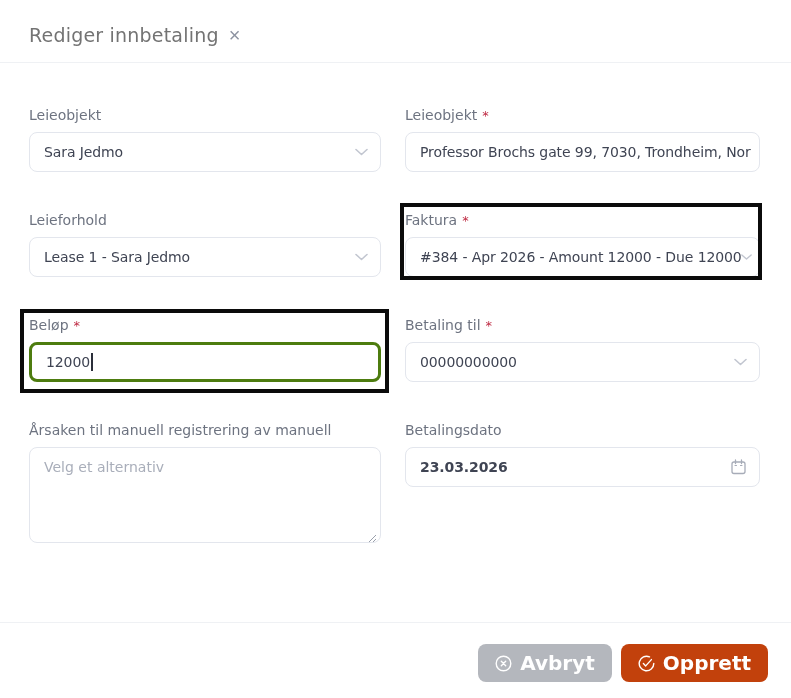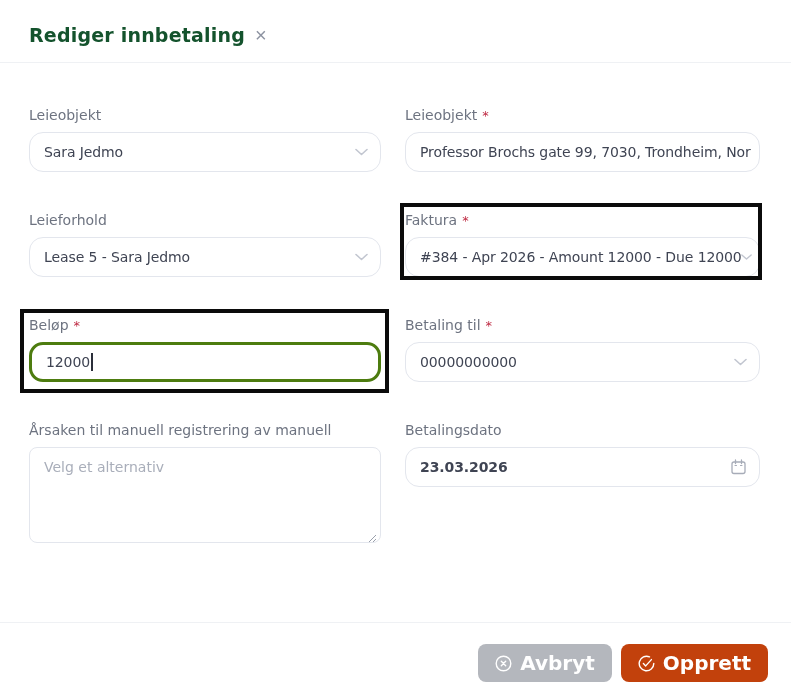--- a/index.html
+++ b/index.html
@@ -15,22 +15,22 @@
   }
 
   
   .header {
     display: flex; align-items: center;
     padding: 24px 29px 16px 29px;
     border-bottom: 1px solid #eff1f4;
   }
   .title {
     margin: 0;
-    font-size: 19px; font-weight: 700;
-    color: #14532d;
+    font-size: 19px; font-weight: 400;
+    color: #737373;
     letter-spacing: 0.2px;
   }
   .close-btn {
     background: none; border: none; cursor: pointer;
     margin-left: 10px; padding: 0;
     font-size: 20px; line-height: 1;
     color: #8d93a1;
     font-weight: 400;
   }
 
@@ -51,21 +51,21 @@
   .req {
     color: #bf2c44;
     margin-left: 5px;
     font-size: 13px;
   }
   .control {
     position: relative;
     box-sizing: border-box;
     height: 40px;
     border: 1px solid #e3e6ed;
-    border-radius: 14px;
+    border-radius: 8px;
     background: #fff;
     display: flex; align-items: center;
     padding: 0 30px 0 14px;
     cursor: pointer;
   }
   .control .value {
     font-size: 14px; color: #3f4453;
     white-space: nowrap; overflow: hidden;
     letter-spacing: -0.1px;
   }
@@ -172,21 +172,21 @@
       <div class="control" style="padding-right:8px;">
         <span class="value">Professor Brochs gate 99, 7030, Trondheim, Nor</span>
       </div>
     </div>
 
     <div class="field">
       <div class="label-row">
         <span>Leieforhold</span>
       </div>
       <div class="control">
-        <span class="value">Lease 5 - Sara Jedmo</span>
+        <span class="value">Lease 1 - Sara Jedmo</span>
         <svg class="chev" width="13" height="8" viewBox="0 0 13 8" fill="none">
           <path d="M1 1.5 L6.5 6.5 L12 1.5" stroke="#c2c6d0" stroke-width="1.6" stroke-linecap="round" stroke-linejoin="round"></path>
         </svg>
       </div>
     </div>
 
     <div class="field annotated annot-faktura">
       <div class="label-row">
         <span>Faktura</span><span class="req">*</span>
       </div>

